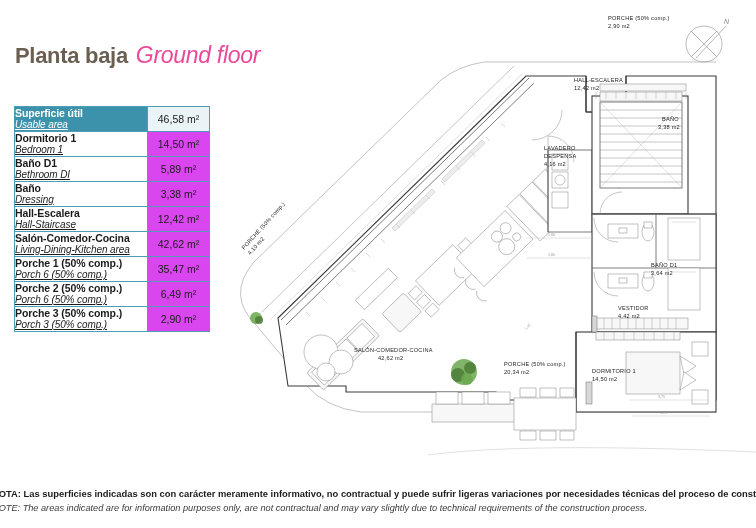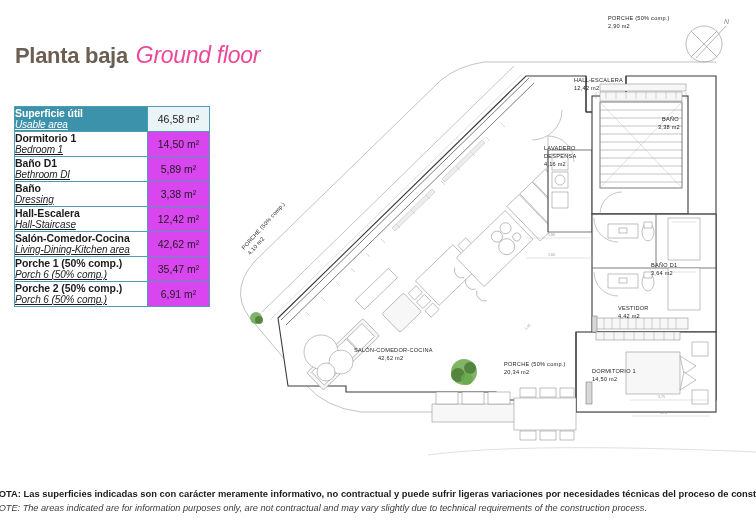--- a/index.html
+++ b/index.html
@@ -191,21 +191,28 @@
           <span class="name-es">Porche 1 (50% comp.)</span>
           <span class="name-en">Porch 6 (50% comp.)</span>
         </td>
         <td class="c-val">35,47 m²</td>
       </tr>
       <tr>
         <td class="c-name">
           <span class="name-es">Porche 2 (50% comp.)</span>
           <span class="name-en">Porch 6 (50% comp.)</span>
         </td>
-        <td class="c-val">6,91 m²</td>
+        <td class="c-val">6,49 m²</td>
+      </tr>
+      <tr>
+        <td class="c-name">
+          <span class="name-es">Porche 3 (50% comp.)</span>
+          <span class="name-en">Porch 3 (50% comp.)</span>
+        </td>
+        <td class="c-val">2,90 m²</td>
       </tr>
     </tbody>
   </table>
 
   <div id="note">
     <div id="note-es">NOTA: Las superficies indicadas son con carácter meramente informativo, no contractual y puede sufrir ligeras variaciones por necesidades técnicas del proceso de construcción</div>
     <div id="note-en">NOTE: The areas indicated are for information purposes only, are not contractual and may vary slightly due to technical requirements of the construction process.</div>
   </div>
 
   <div id="plan-wrap">

